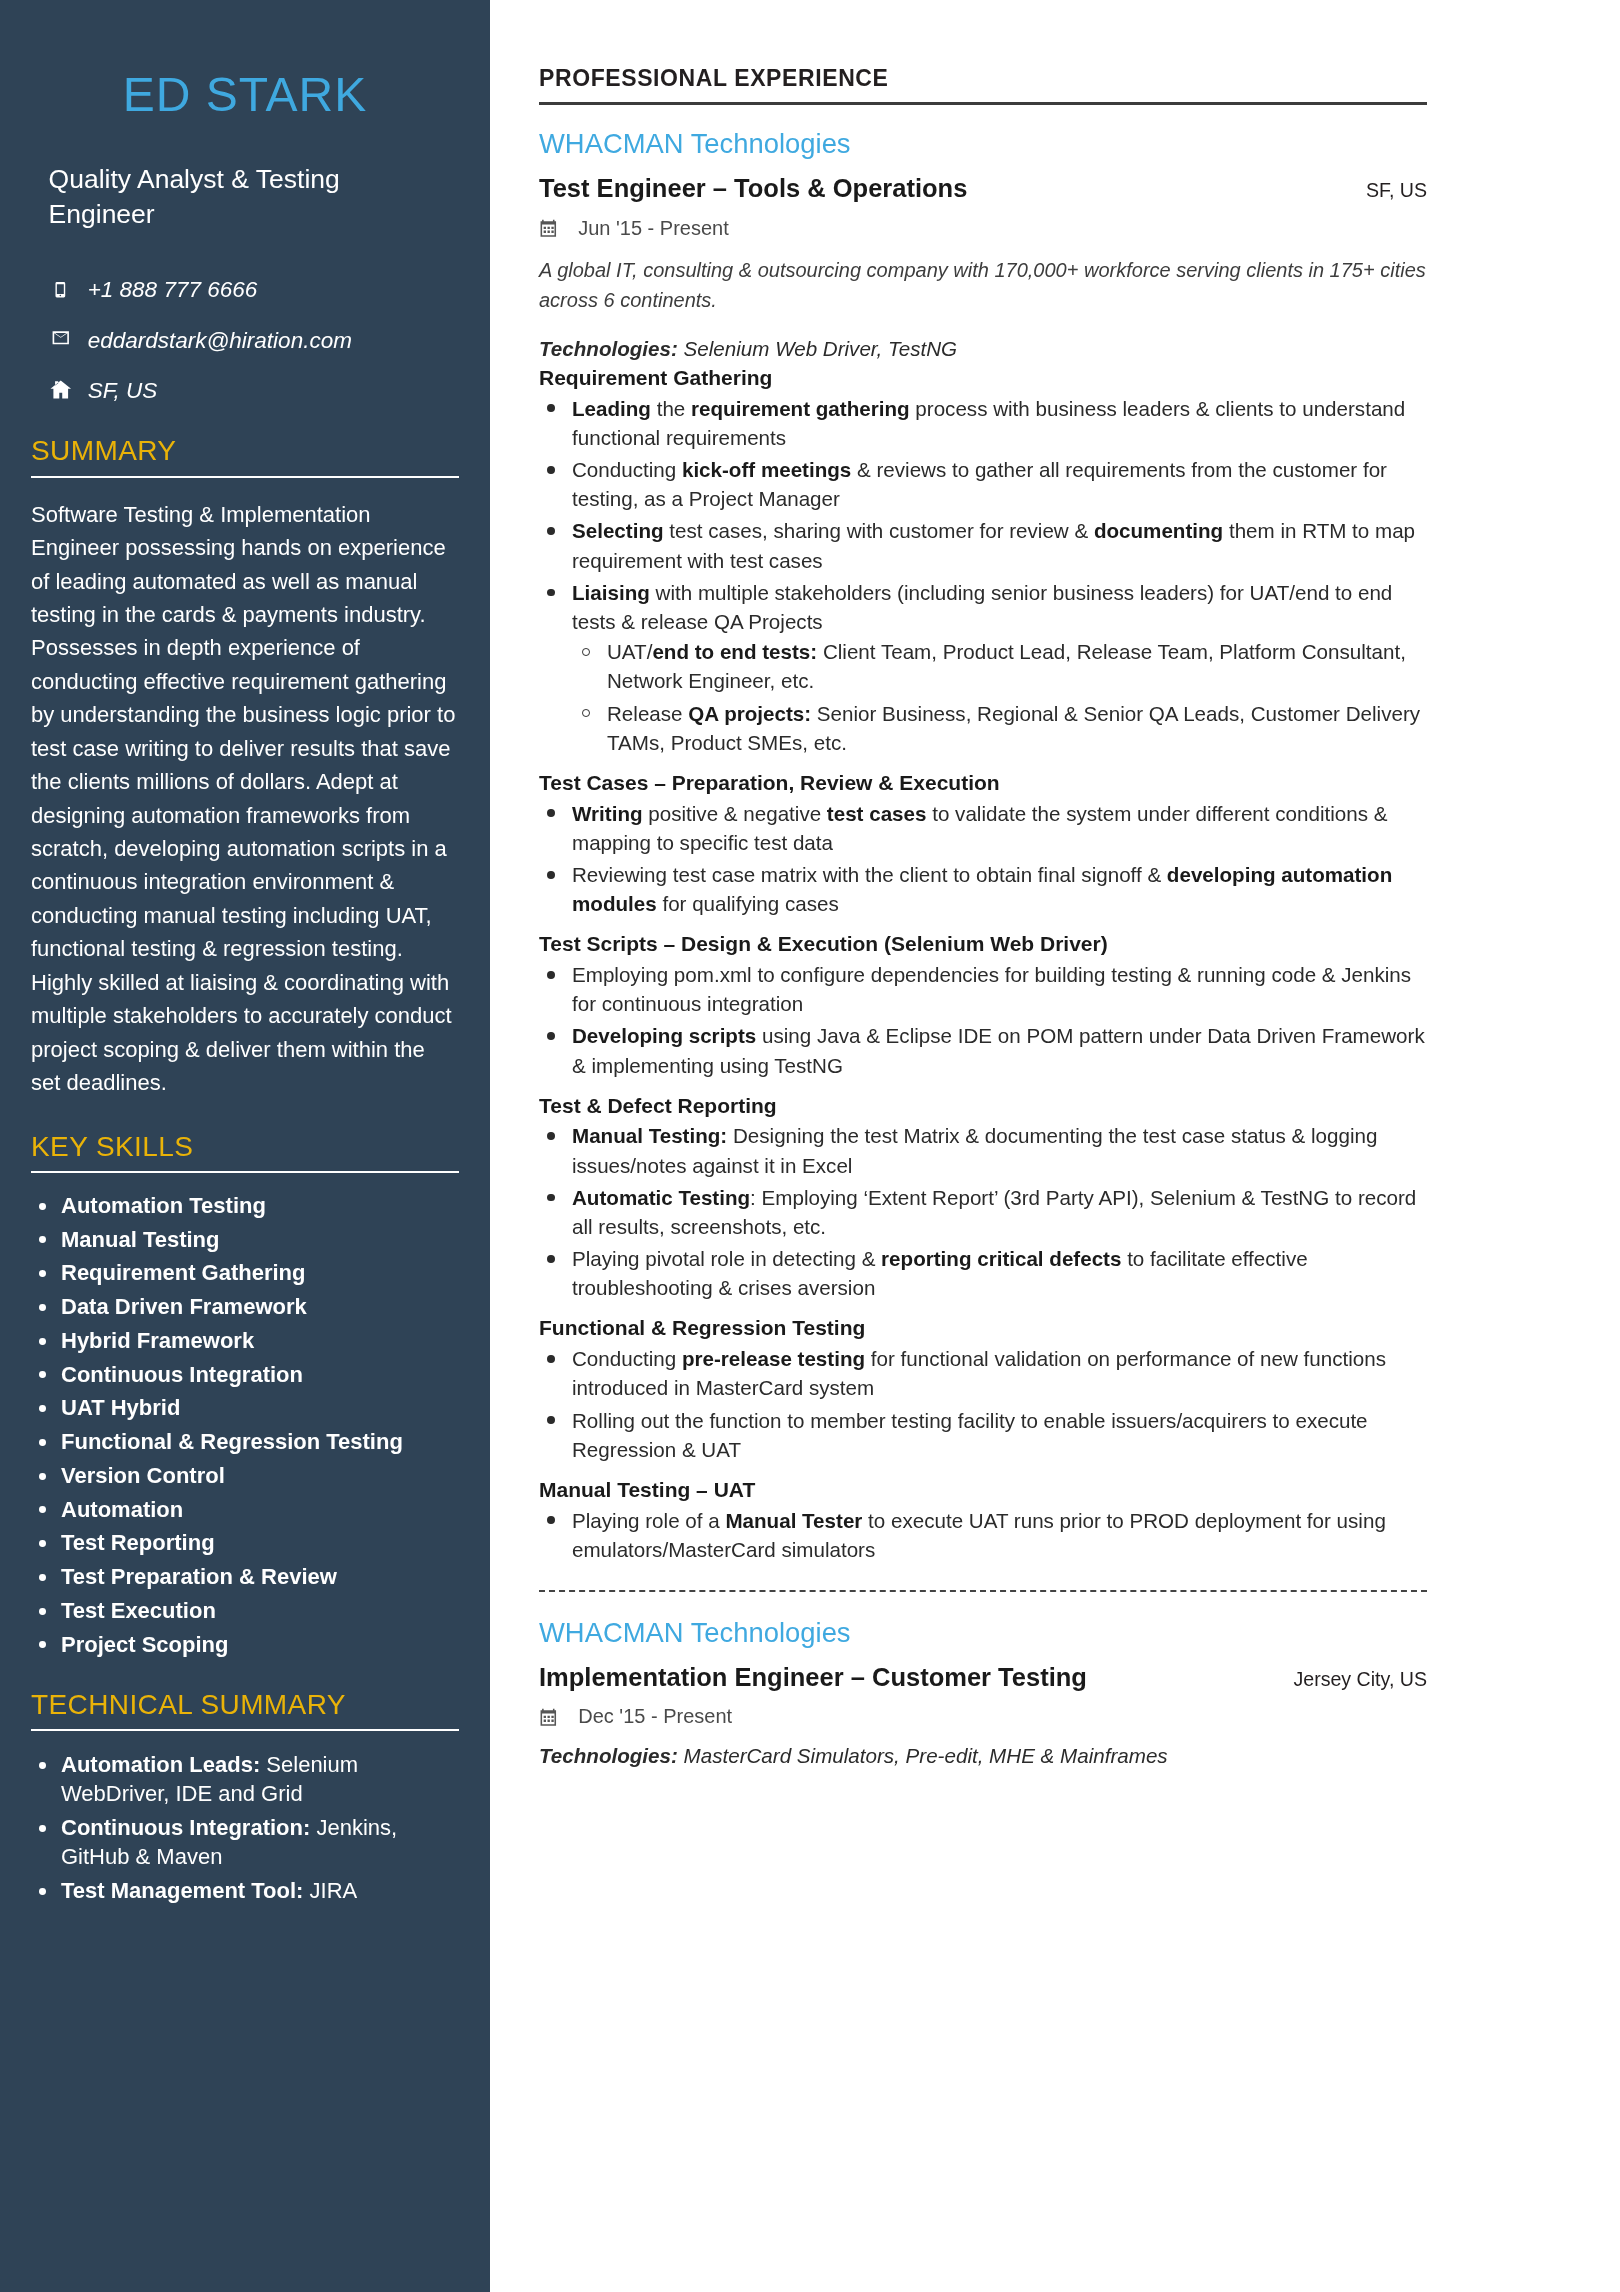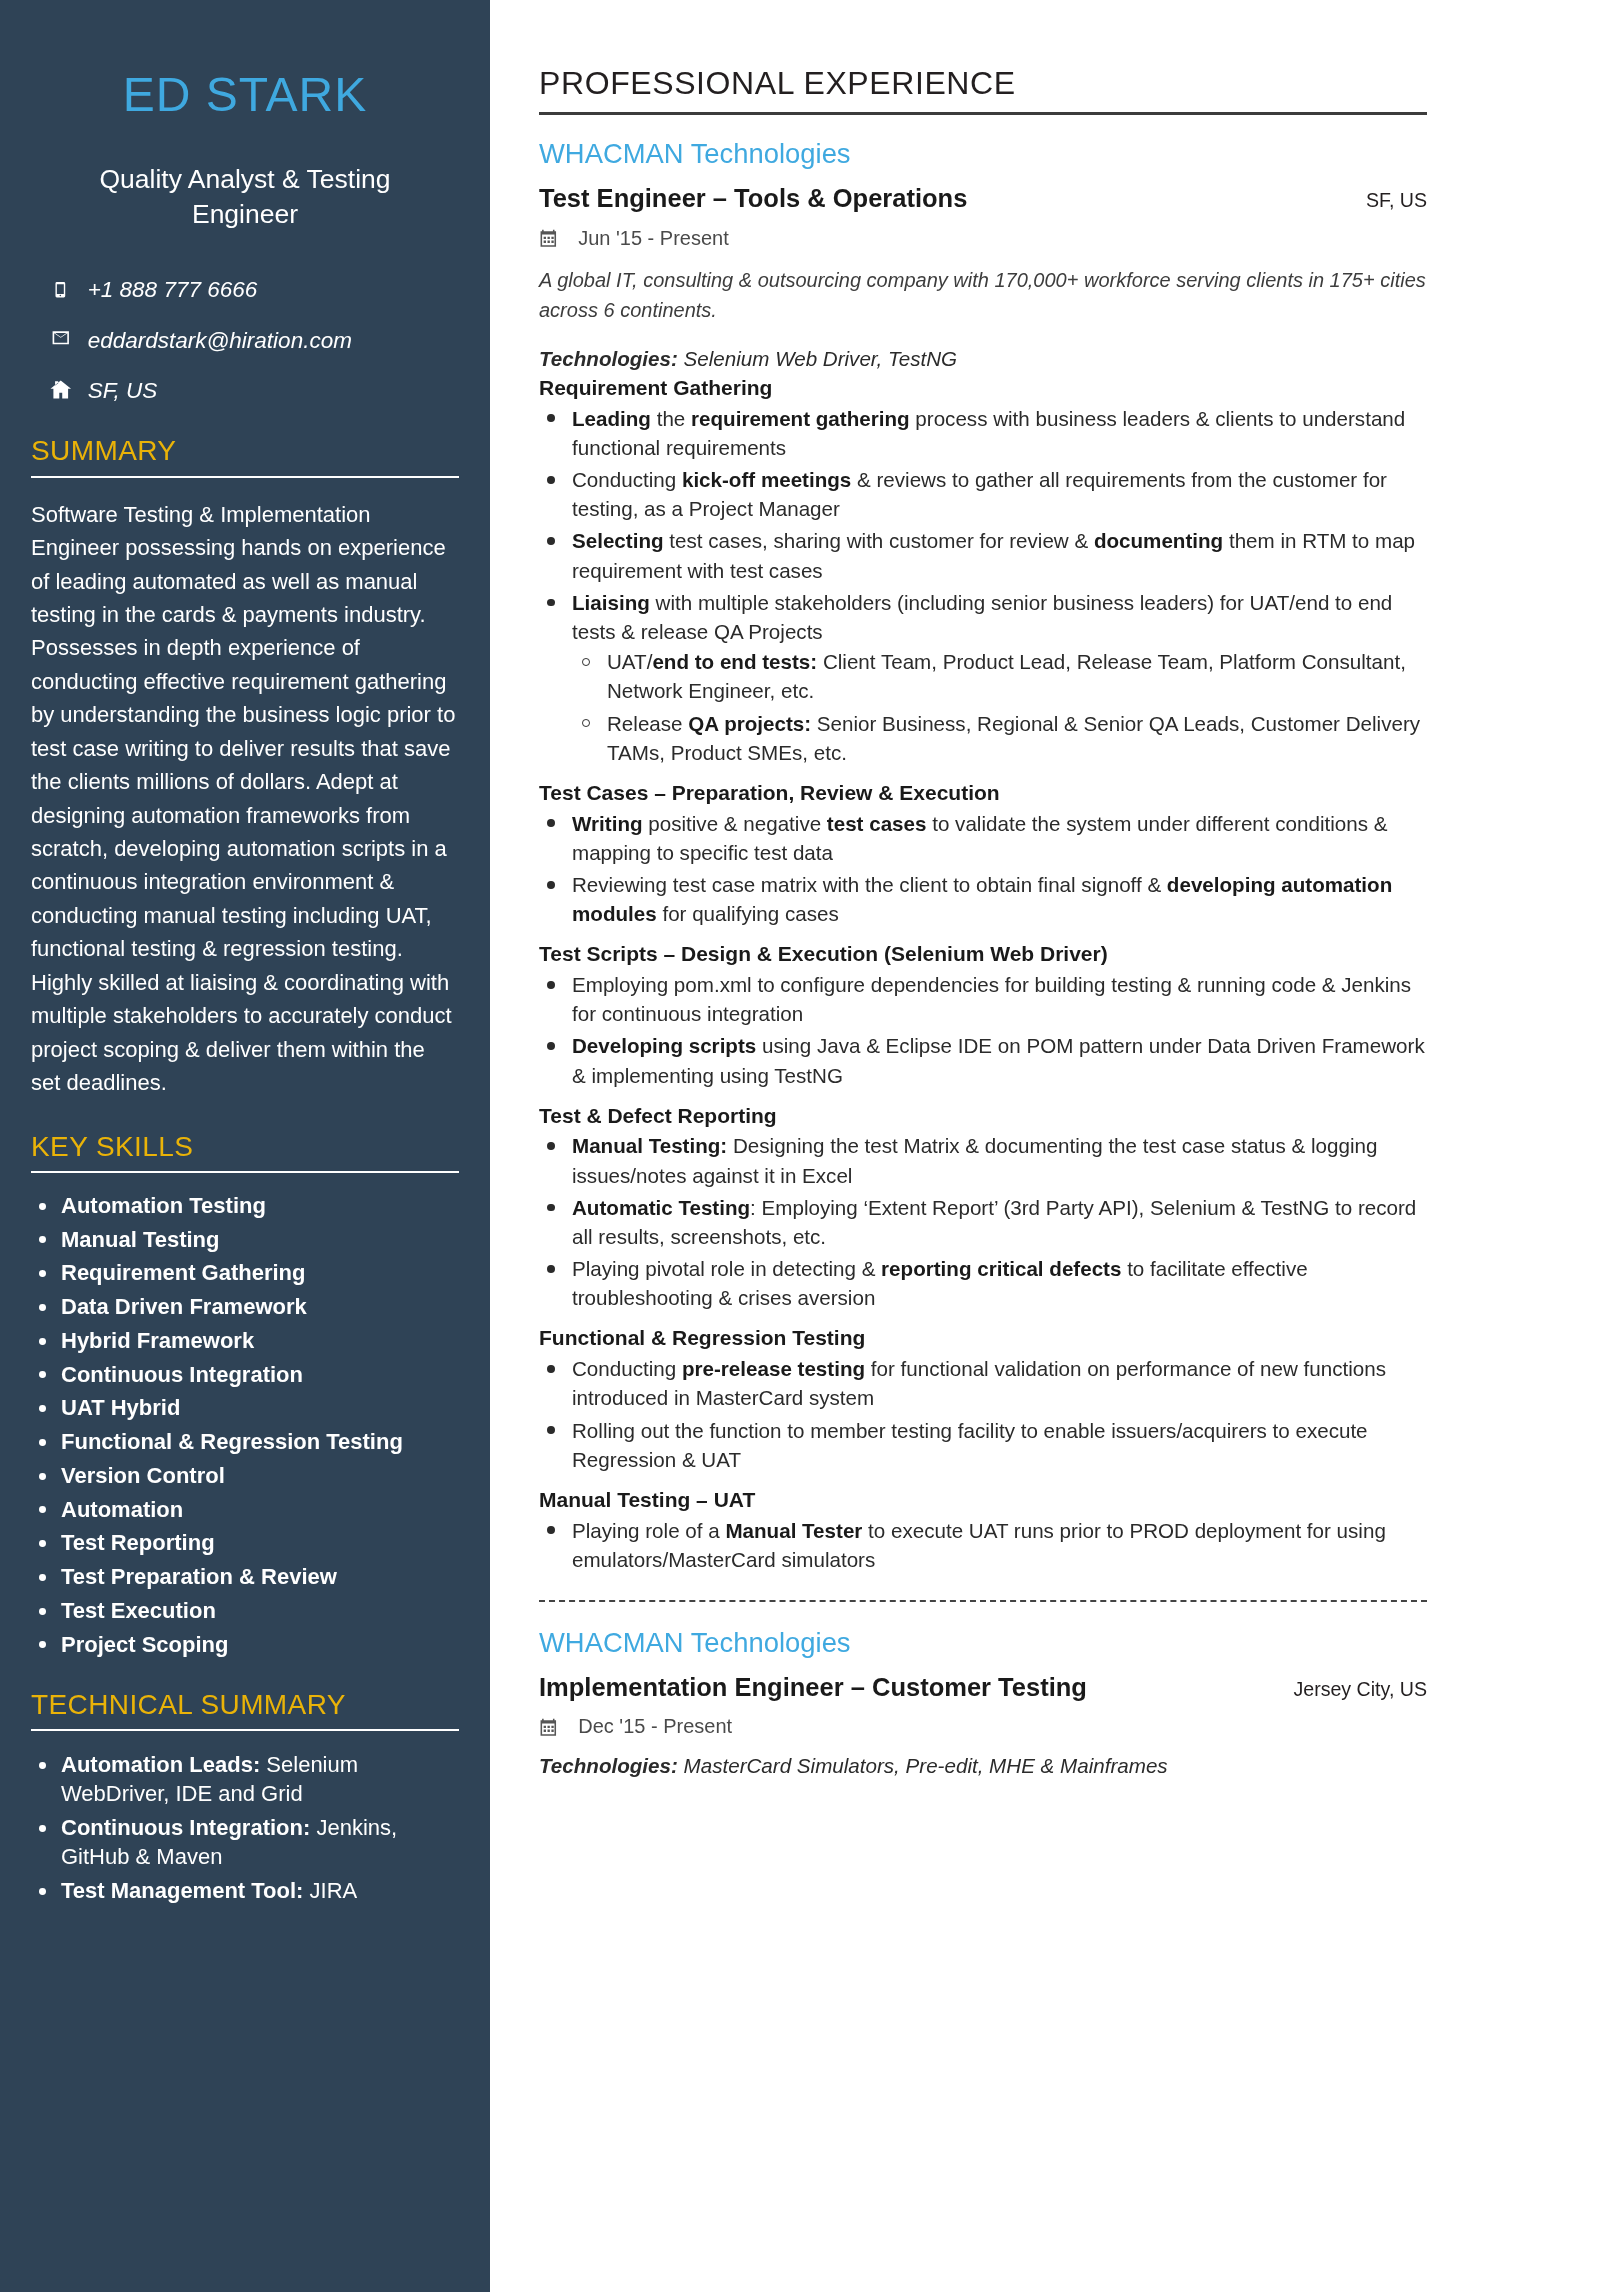--- a/index.html
+++ b/index.html
@@ -34,21 +34,20 @@
     text-align: center;
     font-size: 48px;
     letter-spacing: 1px;
     color: #3fa9e0;
     font-weight: 400;
     line-height: 1.1;
     margin-bottom: 21.6px;
   }
 
   .title-role {
-    text-align: center;
     font-size: 26.5px;
     font-weight: 400;
     line-height: 1.33;
     color: #ffffff;
     padding: 0 17.6px;
     margin-bottom: 45px;
     margin-top: 40px;
   }
 
   .contact-row {
@@ -141,22 +140,22 @@
 
   
   .main {
     flex: 1 1 auto;
     padding: 65px 57px 19.6px 49px;
     background: #ffffff;
     color: #231f20;
   }
 
   .main-section-head {
-    font-size: 32px;
-    font-weight: 400;
+    font-size: 23px;
+    font-weight: 700;
     letter-spacing: 0.6px;
     color: #231f20;
     text-transform: uppercase;
   }
   .main-rule {
     height: 2.9px;
     background: #3c3c3c;
     margin-top: 9.8px;
     margin-bottom: 23.5px;
   }

